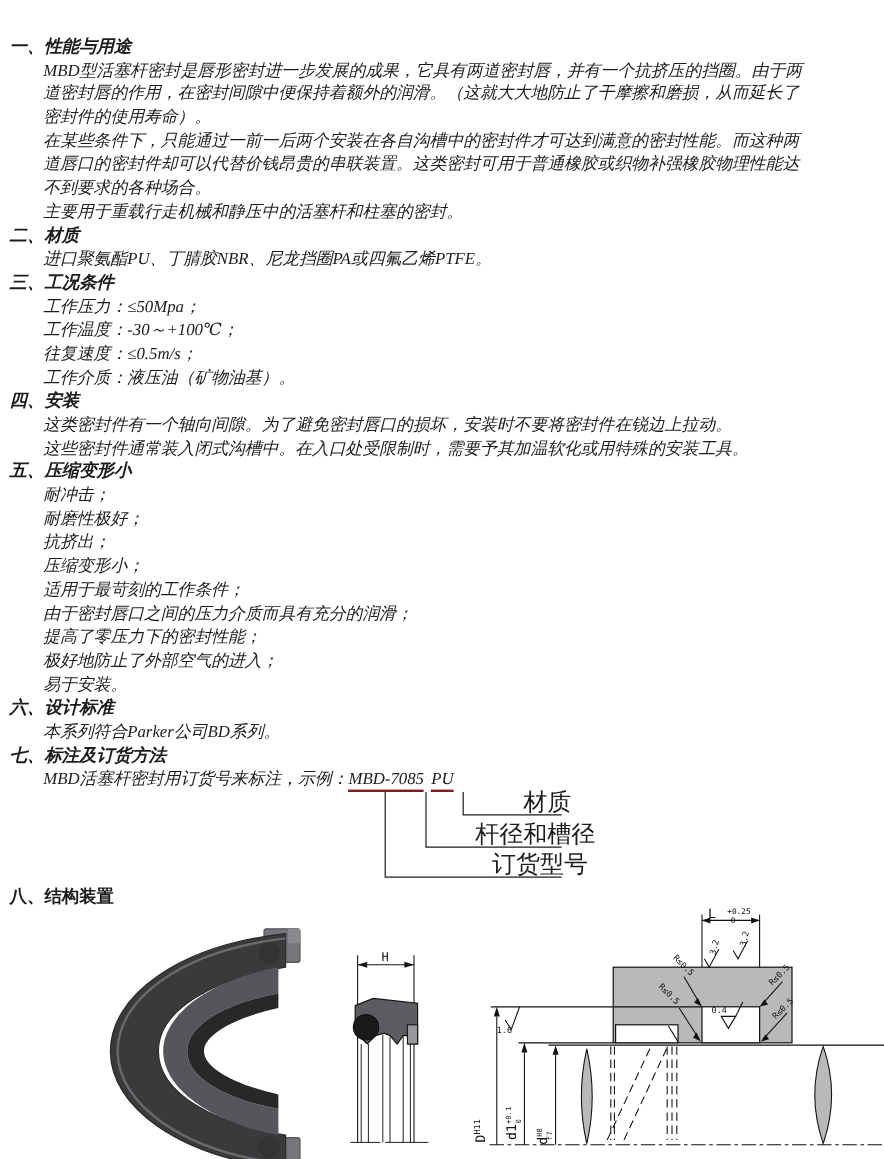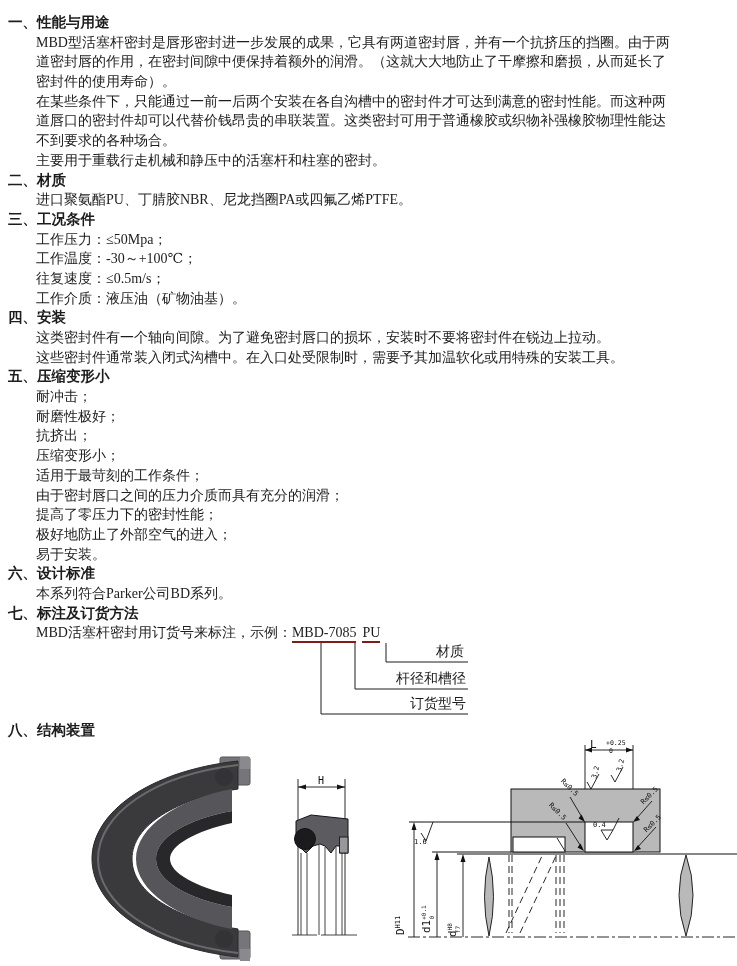--- a/index.html
+++ b/index.html
@@ -1,25 +1,25 @@
 <!DOCTYPE html>
 <html><head>
 <meta charset="utf-8">
 <style>
   html,body{margin:0;padding:0;background:#fff;}
   .page{position:relative;width:737px;height:966px;background:#fff;overflow:hidden;
         font-family:"Liberation Serif","DejaVu Serif",serif;color:#1c1c1c;}
-  .textflow{padding-top:13px;}
+  .textflow{padding-top:30px;font-style:italic;}
   .h{height:19.7px;line-height:19.7px;font-size:14.5px;font-weight:bold;padding-left:8px;white-space:nowrap;}
   .b{height:19.7px;line-height:19.7px;font-size:14px;padding-left:36px;white-space:nowrap;}
   .u{border-bottom:2px solid #7f1d1d;padding-bottom:1px;}
   .sp{display:inline-block;width:6px;}
   .order-diagram{position:relative;height:76px;}
   .order-diagram svg{position:absolute;left:0;top:0;}
-  .odl{position:absolute;font-size:14px;line-height:16px;white-space:nowrap;}
+  .odl{position:absolute;font-size:20px;line-height:16px;white-space:nowrap;}
   .figures{position:relative;height:246px;padding-left:36px;}
   .h8{position:absolute;left:8px;top:2px;font-size:14.5px;font-weight:bold;white-space:nowrap;}
   .fig{position:absolute;}
   svg text{font-family:"DejaVu Sans Mono","Liberation Mono",monospace;fill:#111;}
 </style>
 </head>
 <body>
 
 <div class="page">
 

